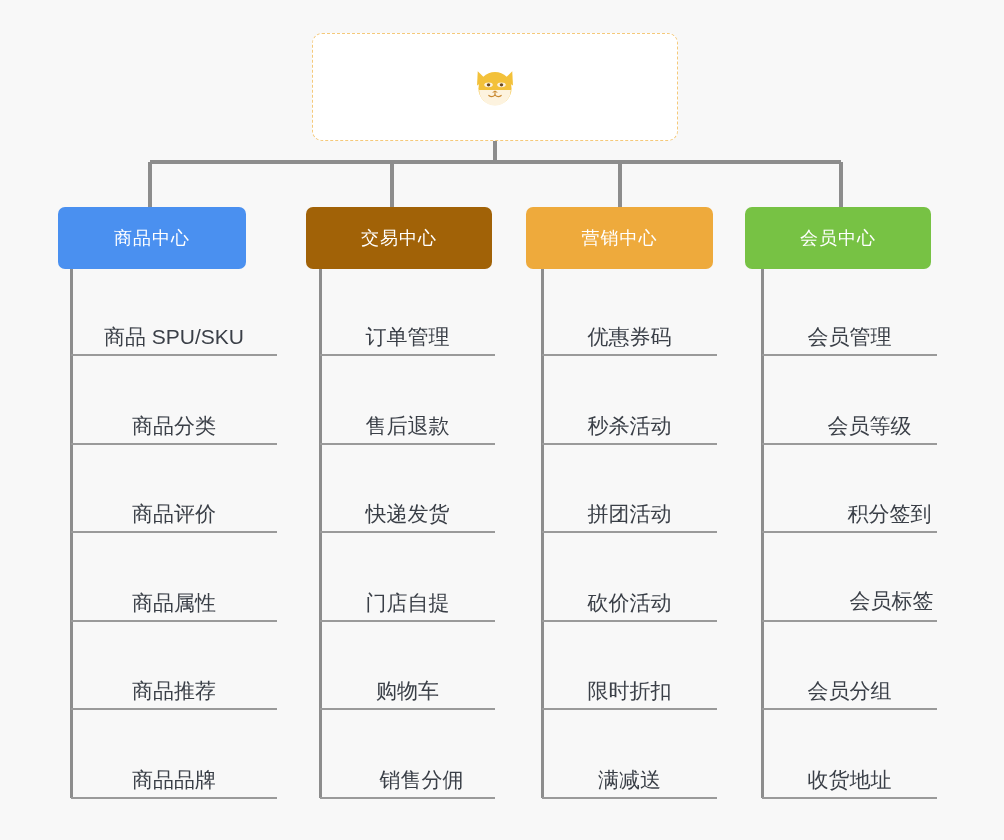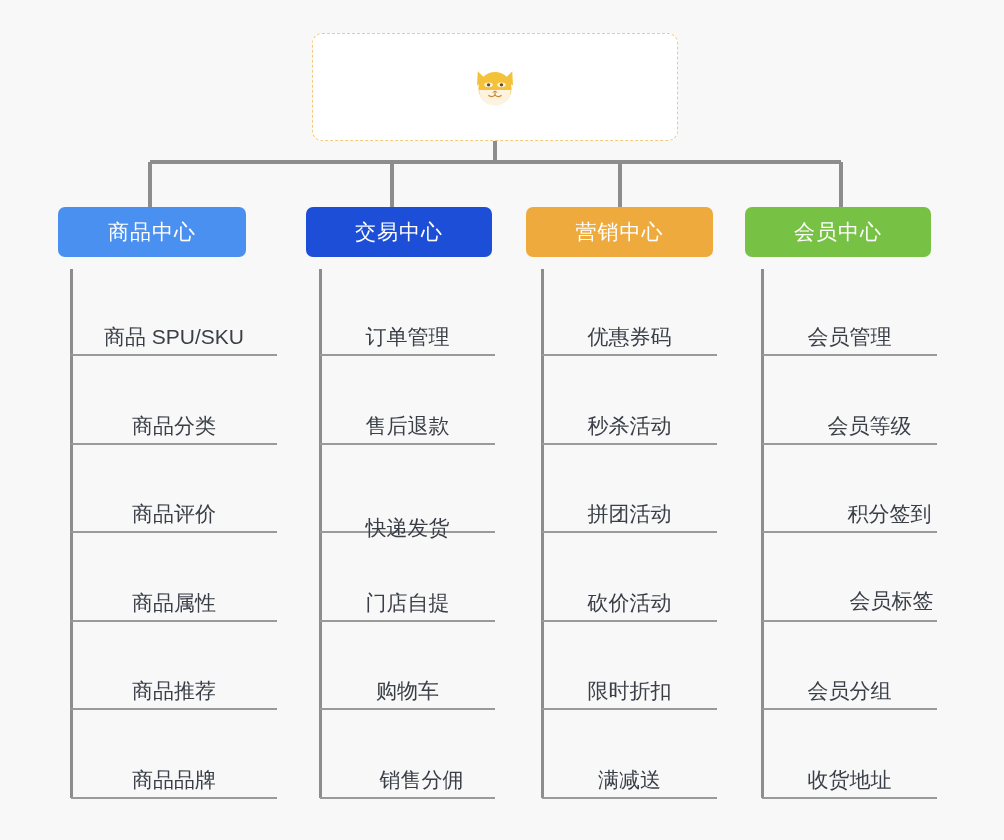--- a/index.html
+++ b/index.html
@@ -35,26 +35,26 @@
   .shiba{
     width:46px;height:46px;position:relative;flex:0 0 auto;
   }
 
   
   svg.wires{position:absolute;left:0;top:0;width:1004px;height:840px;z-index:1;}
 
   
   .cat-box{
     position:absolute;
-    height:50px;
+    height:62px;
     box-sizing:border-box;
     border-radius:7px;
     display:flex;align-items:center;justify-content:center;
     color:#ffffff;
-    font-size:21px;
+    font-size:18px;
     letter-spacing:1px;
     z-index:4;
   }
 
   
   .leaf{
     position:absolute;
     height:26px;
     display:flex;
     align-items:center;
@@ -147,30 +147,30 @@
       </div>
       <div class="leaf" style="left: 71px; top: 590.5px; width: 206px;">
         <span class="leaf-label">商品属性</span>
       </div>
       <div class="leaf" style="left: 71px; top: 679px; width: 206px;">
         <span class="leaf-label">商品推荐</span>
       </div>
       <div class="leaf" style="left: 71px; top: 767.5px; width: 206px;">
         <span class="leaf-label">商品品牌</span>
       </div>
-      <div class="cat-box" style="left: 306px; top: 207px; width: 186px; background: #1d4ed8;">
+      <div class="cat-box" style="left: 306px; top: 207px; width: 186px; background: #a16207;">
         <span>交易中心</span>
       </div>
       <div class="leaf" style="left: 320px; top: 325px; width: 175px;">
         <span class="leaf-label">订单管理</span>
       </div>
       <div class="leaf" style="left: 320px; top: 413.5px; width: 175px;">
         <span class="leaf-label">售后退款</span>
       </div>
-      <div class="leaf" style="left: 320px; top: 502px; width: 175px; margin-top: 14px;">
+      <div class="leaf" style="left: 320px; top: 502px; width: 175px;">
         <span class="leaf-label">快递发货</span>
       </div>
       <div class="leaf" style="left: 320px; top: 590.5px; width: 175px;">
         <span class="leaf-label">门店自提</span>
       </div>
       <div class="leaf" style="left: 320px; top: 679px; width: 175px;">
         <span class="leaf-label">购物车</span>
       </div>
       <div class="leaf" style="left: 320px; top: 767.5px; width: 175px; padding-left: 28px;">
         <span class="leaf-label">销售分佣</span>

